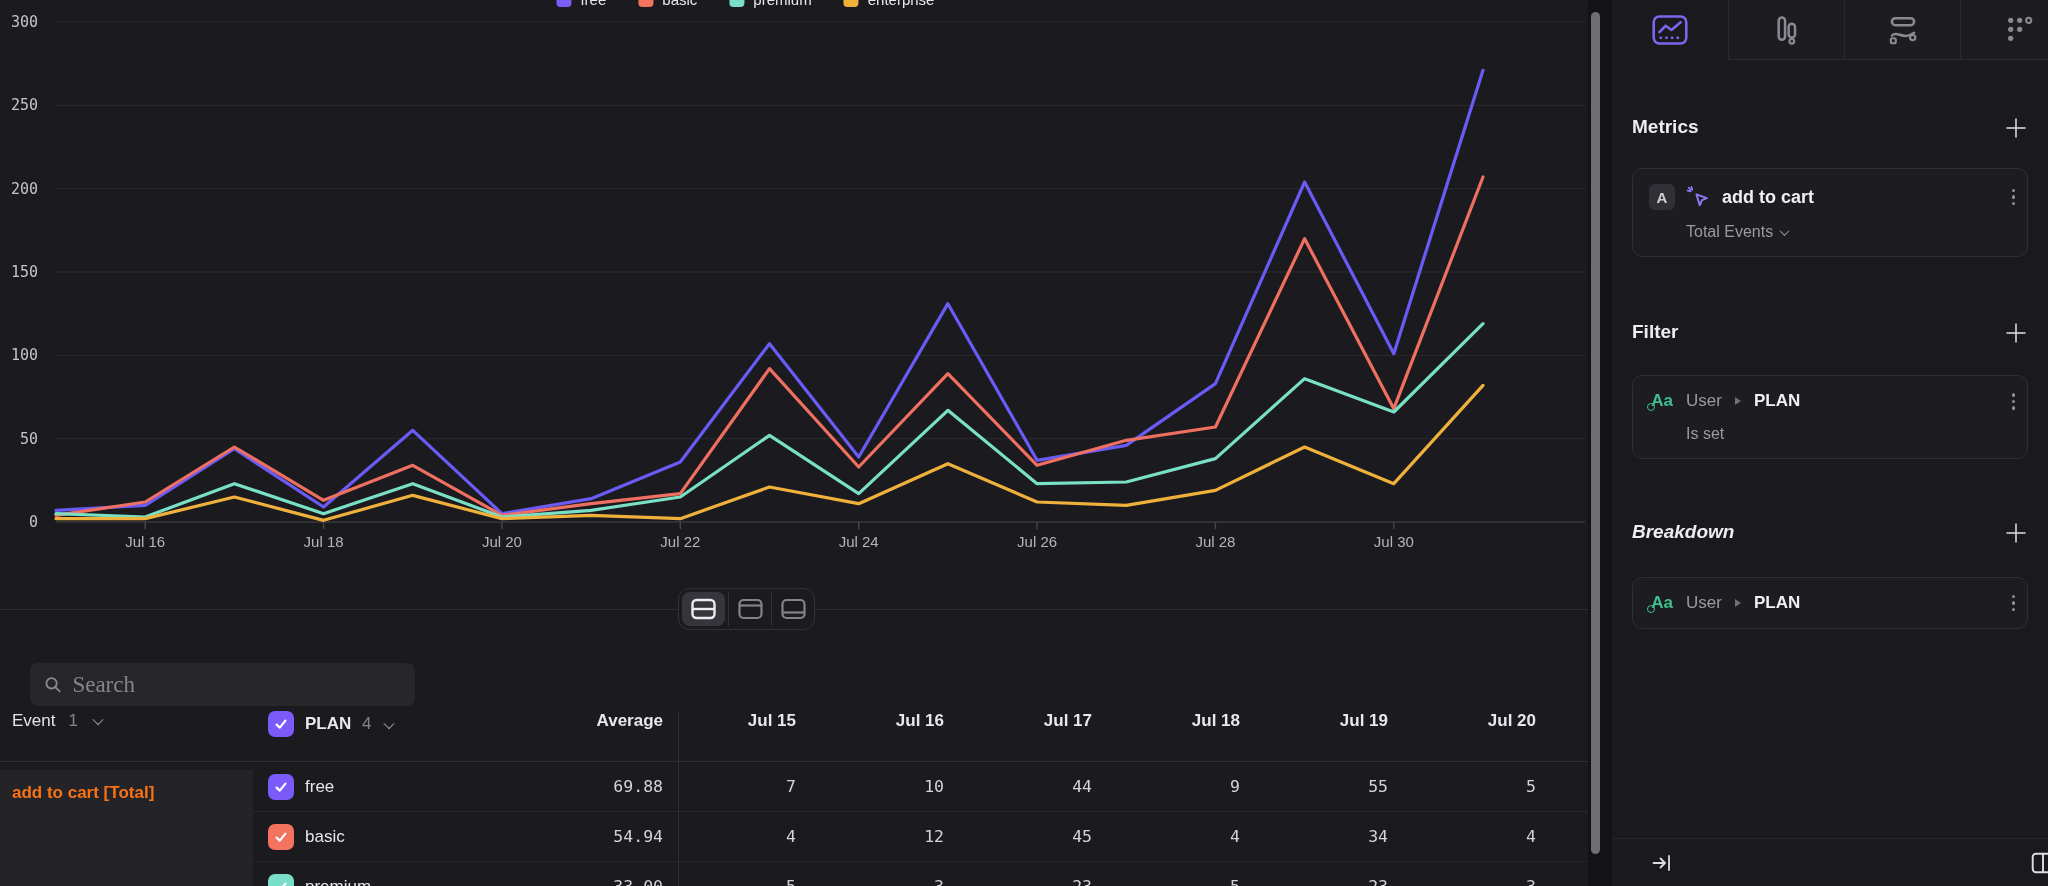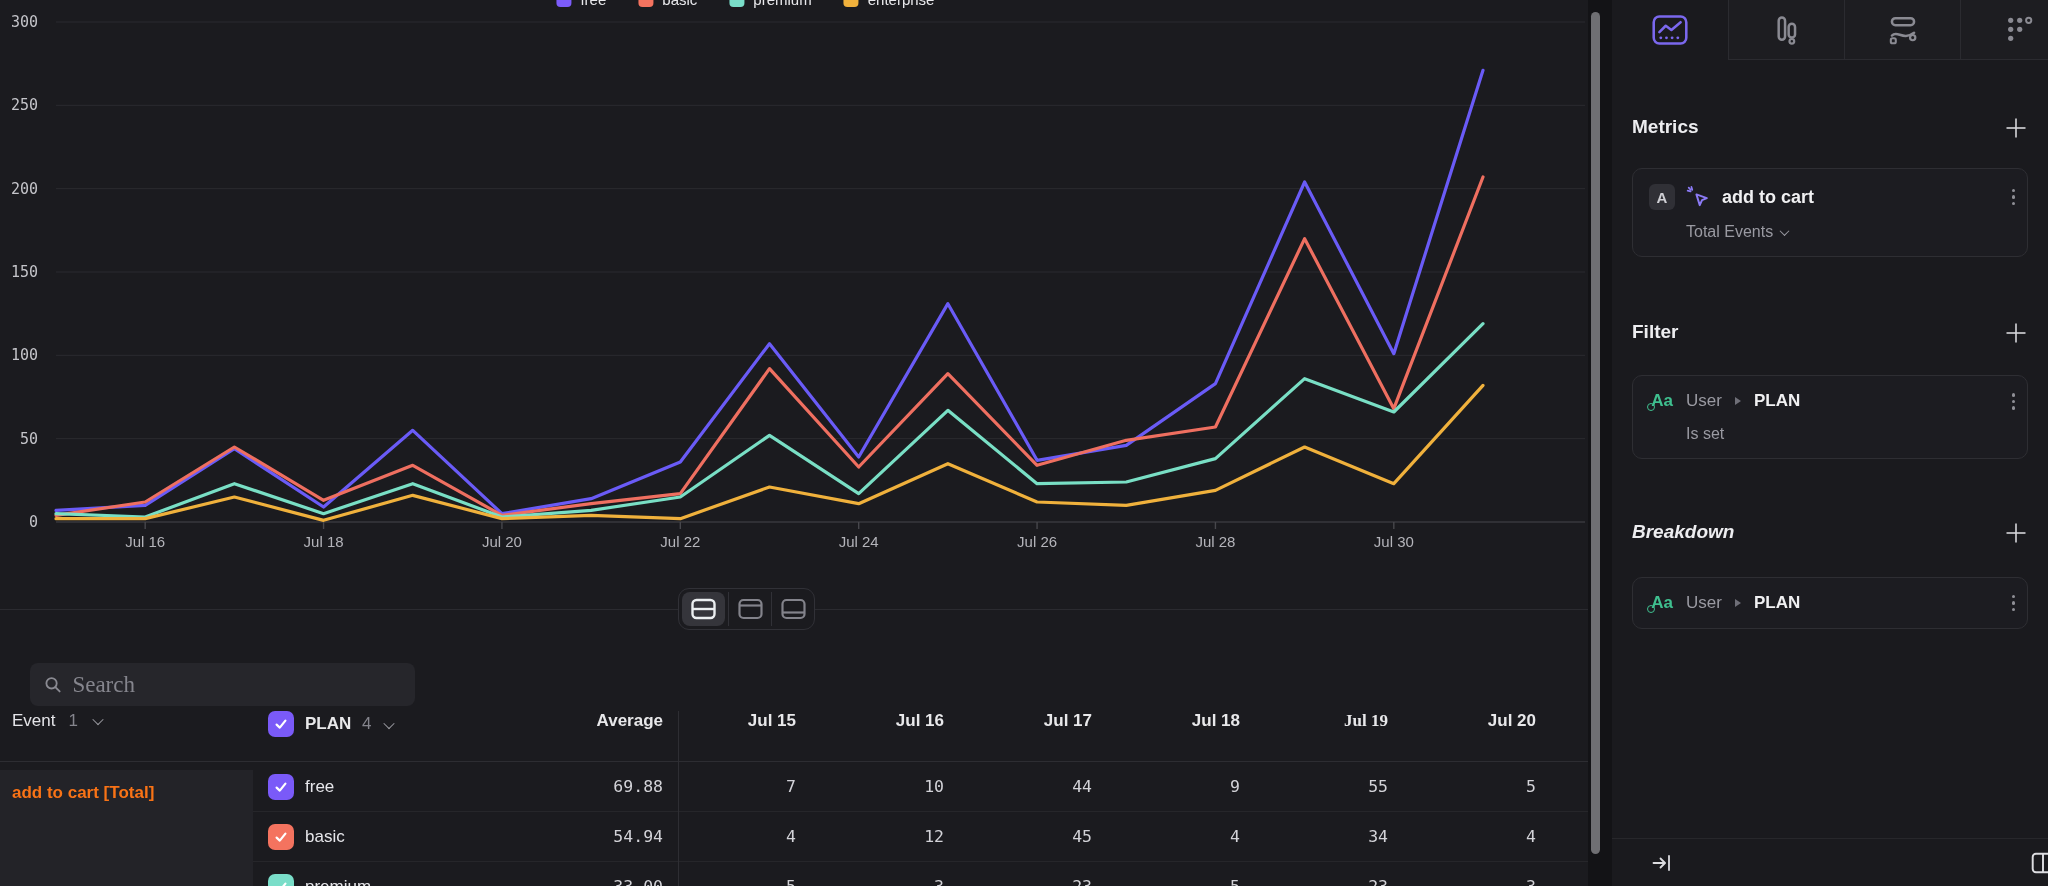--- a/index.html
+++ b/index.html
@@ -207,21 +207,21 @@
             <span class="chev"></span>
           </span>
         </div>
         <div class="col-avg">Average</div>
         <div class="col-sep"></div>
         <div style="display:flex;" id="day-headers">
             <div class="col-day" style="font-weight: bold; color: rgb(232, 232, 234);">Jul 15</div>
             <div class="col-day" style="font-weight: bold; color: rgb(232, 232, 234);">Jul 16</div>
             <div class="col-day" style="font-weight: bold; color: rgb(232, 232, 234);">Jul 17</div>
             <div class="col-day" style="font-weight: bold; color: rgb(232, 232, 234);">Jul 18</div>
-            <div class="col-day" style="font-weight: bold; color: rgb(232, 232, 234); font-family: Liberation Serif, serif;">Jul 19</div>
+            <div class="col-day" style="font-weight: bold; color: rgb(232, 232, 234);">Jul 19</div>
             <div class="col-day" style="font-weight: bold; color: rgb(232, 232, 234);">Jul 20</div>
           </div>
       </div>
 
       <div class="tbody" id="table-rows">
           <div class="trow">
             <div class="col-event"></div>
             <div class="col-plan">
               <span class="checkbox" style="background:#7a5af8">
                 <svg width="14" height="14" viewBox="0 0 14 14">

